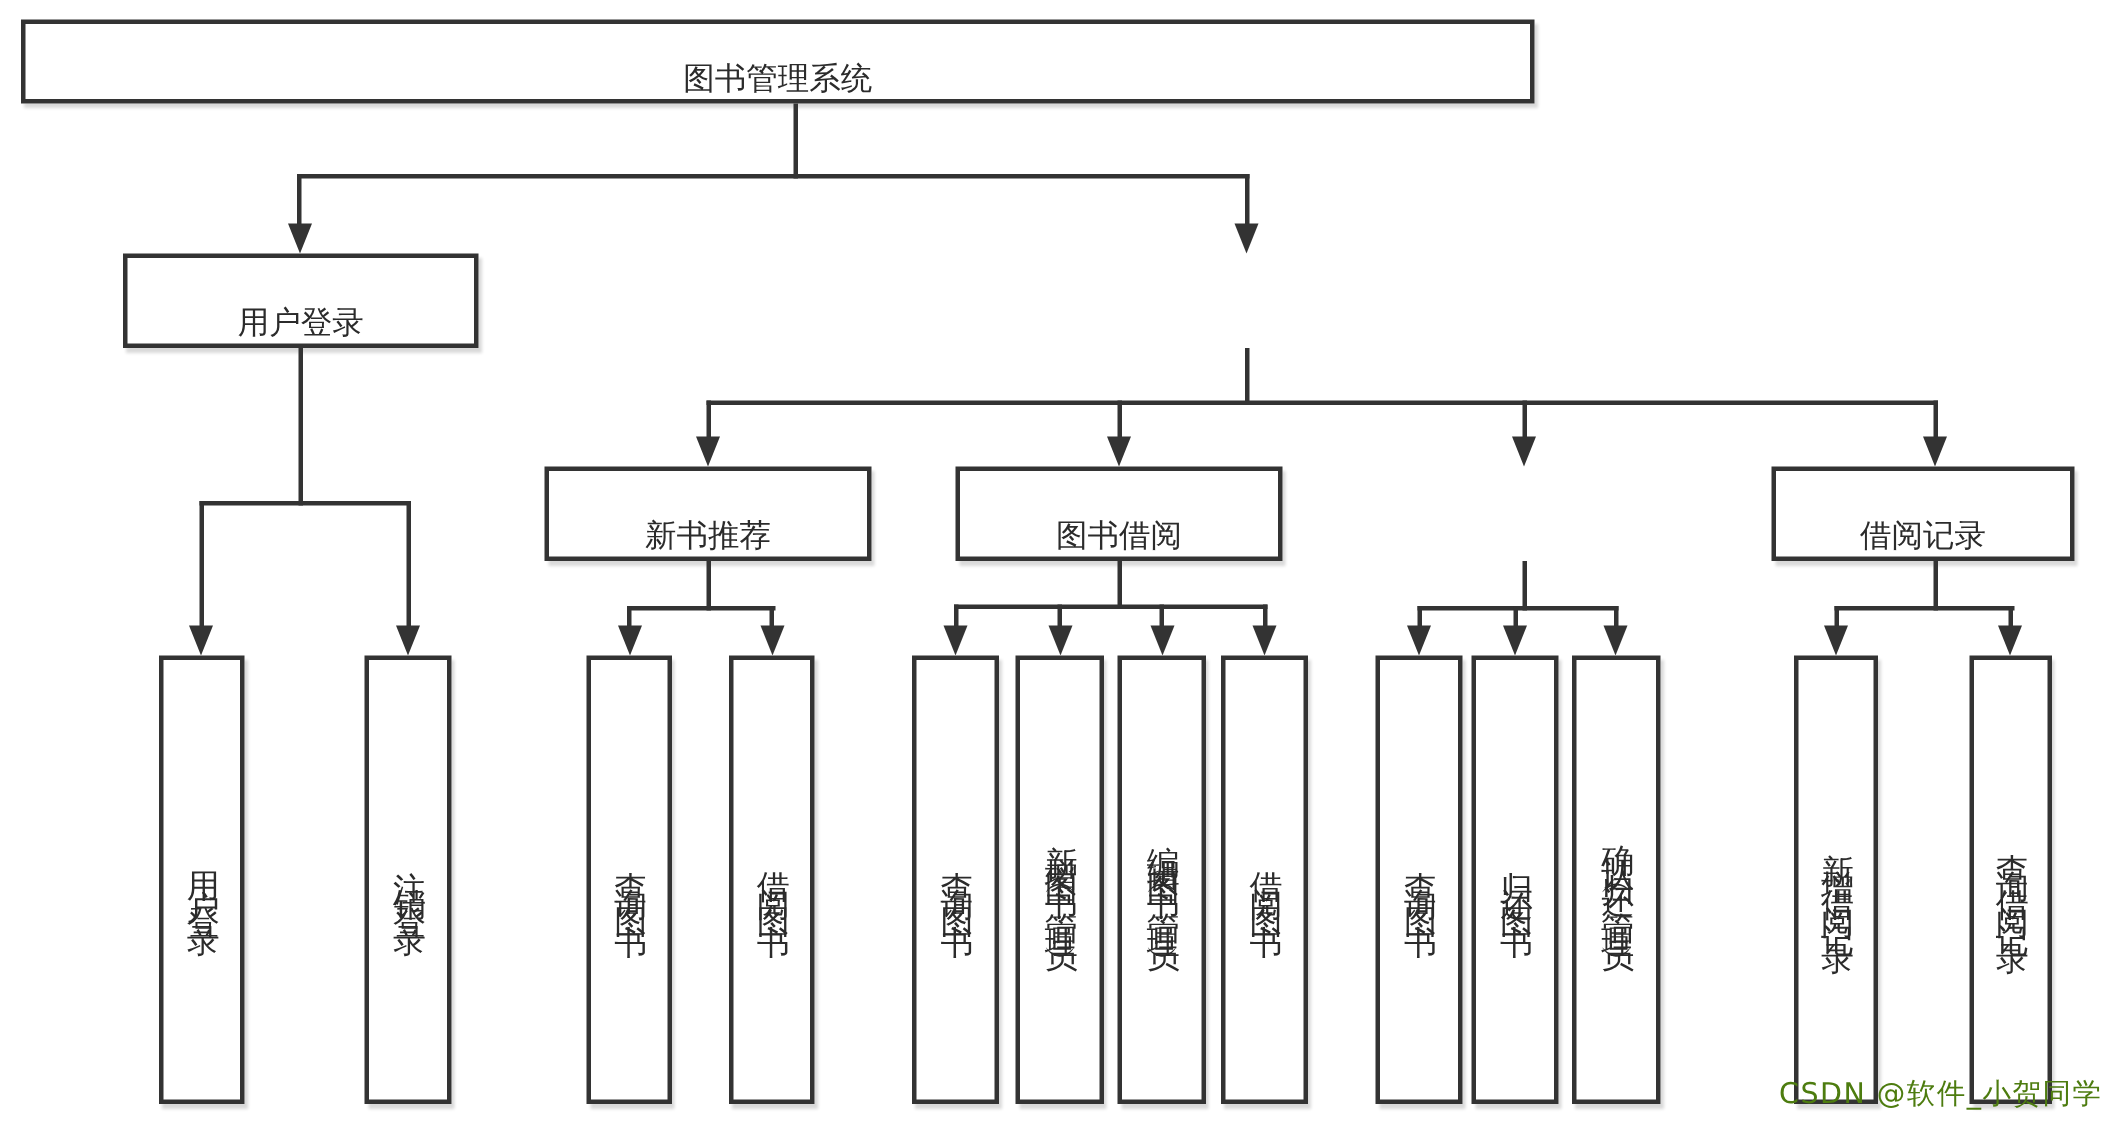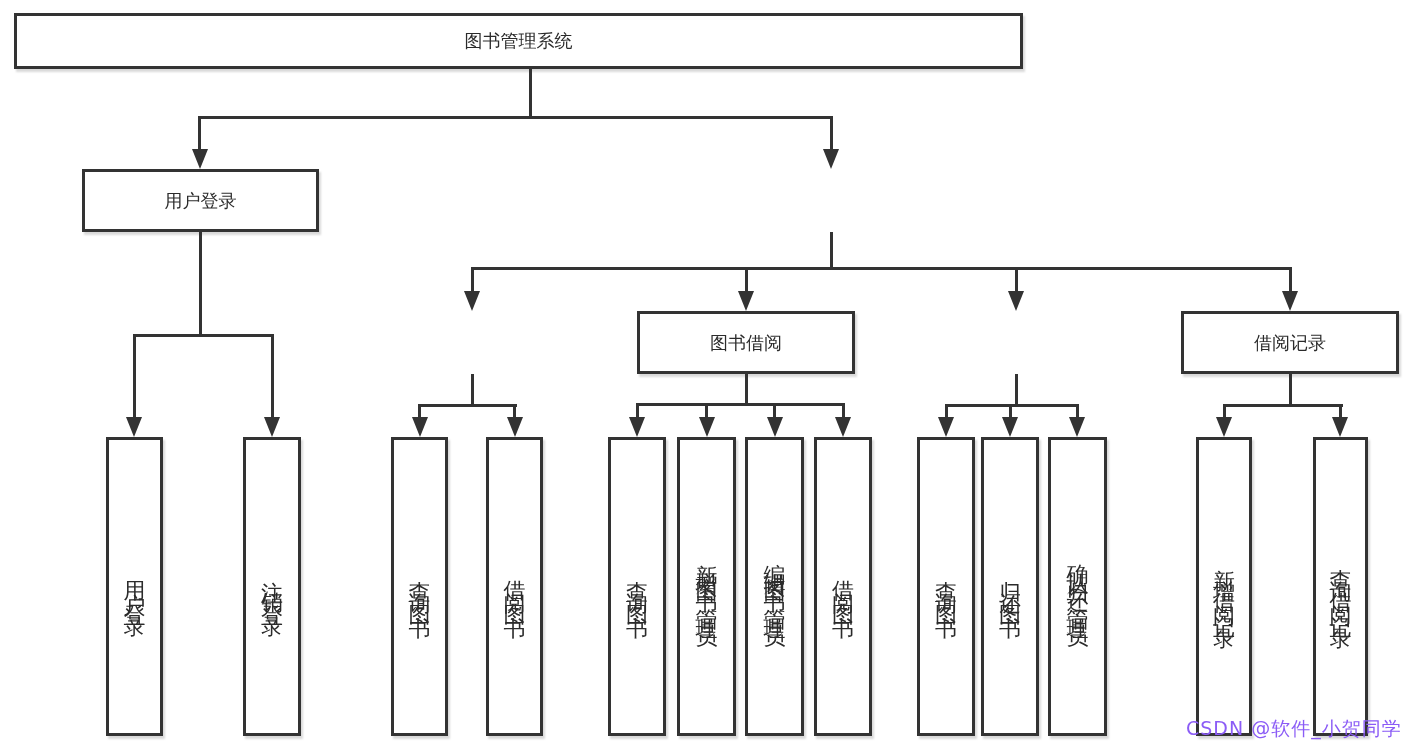--- a/index.html
+++ b/index.html
@@ -3,41 +3,41 @@
 <meta charset="utf-8">
 <style>
   html,body{margin:0;padding:0;background:#ffffff;}
   *{box-sizing:border-box;}
   #canvas{
     position:relative;width:1405px;height:747px;background:#ffffff;overflow:hidden;
     font-family:"DejaVu Sans","Liberation Sans",sans-serif;color:#2b2b2b;
   }
   .box{
     position:absolute;background:#ffffff;border:3px solid #333333;
-    display:flex;align-items:center;justify-content:center;
-    font-size:18px;box-shadow:2px 3px 2px rgba(0,0,0,0.15);
+    display:flex;align-items:flex-end;justify-content:center;
+    font-size:21px;box-shadow:2px 3px 2px rgba(0,0,0,0.15);
   }
   .vbox{
     position:absolute;background:#ffffff;border:3px solid #333333;
     display:flex;align-items:center;justify-content:center;
     box-shadow:2px 3px 2px rgba(0,0,0,0.15);
   }
   .vtext{
     writing-mode:vertical-rl;text-orientation:mixed;
     font-size:22px;line-height:1;letter-spacing:12px;white-space:nowrap;
   }
   .vtext.tight{letter-spacing:9px;}
   .hline,.vline{position:absolute;background:#333333;}
   .arrow{
     position:absolute;width:0;height:0;
     border-left:8px solid transparent;border-right:8px solid transparent;
     border-top:20px solid #333333;
   }
   #watermark{
-    position:absolute;left:1186px;top:716px;font-size:19px;color:#8b5cf6;
+    position:absolute;left:1186px;top:716px;font-size:19px;color:#4d7c0f;
     letter-spacing:1px;z-index:5;white-space:nowrap;
   }
 </style>
 </head>
 <body>
 
 <div id="canvas">
 
   <div class="box" style="left:14px;top:13px;width:1009px;height:56px;">
     <span>图书管理系统</span>
@@ -65,24 +65,27 @@
   <div class="hline" style="left:471px;top:267px;width:821px;height:3px;"></div>
   <div class="vline" style="left:471px;top:267px;width:3px;height:26px;"></div>
   <div class="arrow" style="left:464px;top:291px;"></div>
   <div class="vline" style="left:745px;top:267px;width:3px;height:26px;"></div>
   <div class="arrow" style="left:738px;top:291px;"></div>
   <div class="vline" style="left:1015px;top:267px;width:3px;height:26px;"></div>
   <div class="arrow" style="left:1008px;top:291px;"></div>
   <div class="vline" style="left:1289px;top:267px;width:3px;height:26px;"></div>
   <div class="arrow" style="left:1282px;top:291px;"></div>
 
+  <div class="box" style="left:363px;top:311px;width:218px;height:63px;">
+    <span>新书推荐</span>
+  </div>
   <div class="box" style="left:637px;top:311px;width:218px;height:63px;">
     <span>图书借阅</span>
   </div>
-  <div class="box" style="left:1181px;top:311px;width:218px;height:63px;">
+  <div class="box" style="left:1181px;top:311px;width:202px;height:63px;">
     <span>借阅记录</span>
   </div>
 
   <div class="vline" style="left:471px;top:374px;width:3px;height:33px;"></div>
   <div class="hline" style="left:418px;top:404px;width:99px;height:3px;"></div>
   <div class="vline" style="left:418px;top:404px;width:3px;height:14px;"></div>
   <div class="arrow" style="left:412px;top:417px;"></div>
   <div class="vline" style="left:513px;top:404px;width:3px;height:14px;"></div>
   <div class="arrow" style="left:507px;top:417px;"></div>
 

